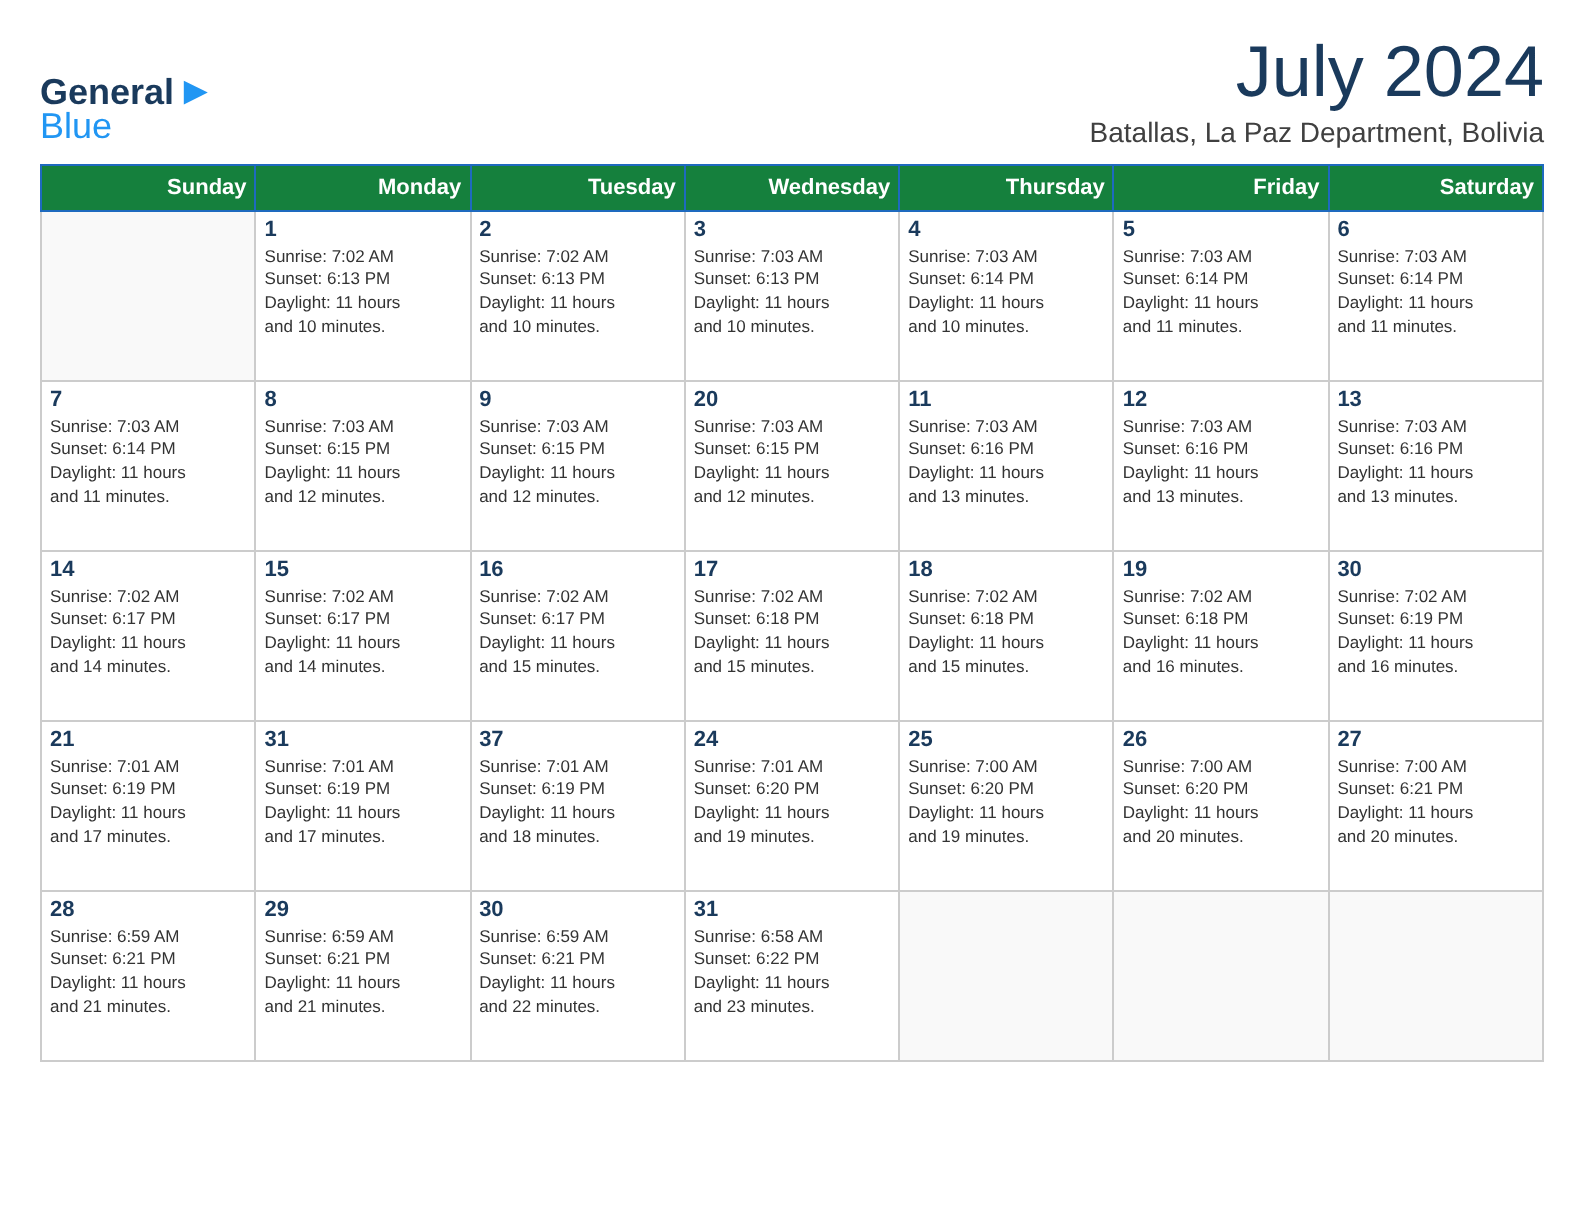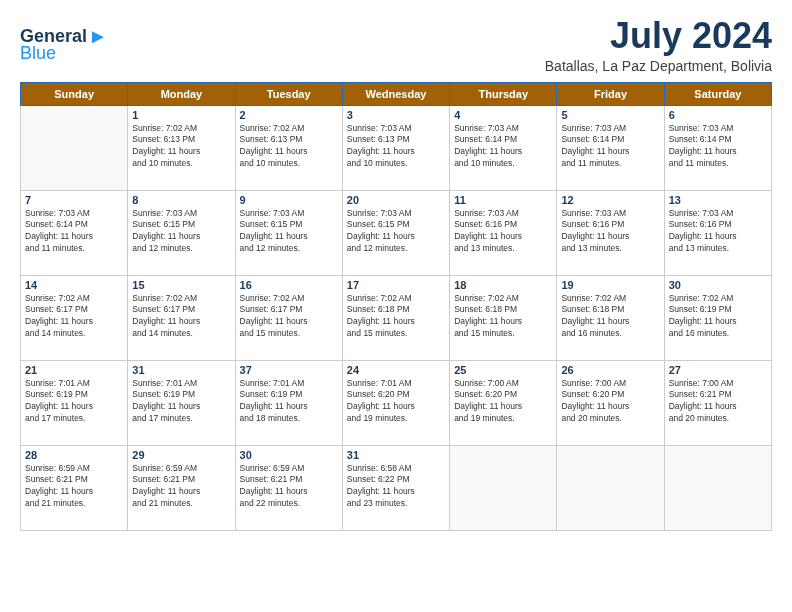--- a/index.html
+++ b/index.html
@@ -12,60 +12,60 @@
     }
     .page {
       width: 792px;
       height: 612px;
       padding: 16px 20px 10px 20px;
       display: flex;
       flex-direction: column;
     }
     .header {
       display: flex;
-      align-items: center;
+      align-items: flex-end;
       justify-content: space-between;
       margin-bottom: 8px;
     }
     .logo {
       display: flex;
       flex-direction: column;
       align-items: flex-start;
     }
     .logo-row {
       display: flex;
       align-items: center;
     }
     .title-block {
       text-align: right;
     }
     .month-year {
       font-size: 36px;
-      font-weight: bold;
+      font-weight: normal;
       color: #1a3a5c;
       line-height: 1.1;
     }
     .location {
       font-size: 14px;
       color: #404040;
       margin-top: 2px;
     }
     table {
       width: 100%;
       border-collapse: collapse;
       table-layout: fixed;
     }
     thead tr th {
-      background: #a16207;
+      background: #15803d;
       color: #fff;
       font-size: 11px;
       font-weight: bold;
       padding: 5px 4px;
       border: 1px solid #1e6abf;
-      text-align: center;
+      text-align: right;
     }
     tbody tr td {
       border: 1px solid #ccc;
       vertical-align: top;
       padding: 3px 4px;
       font-size: 9px;
       color: #333;
       height: 85px;
     }
     .day-number {

